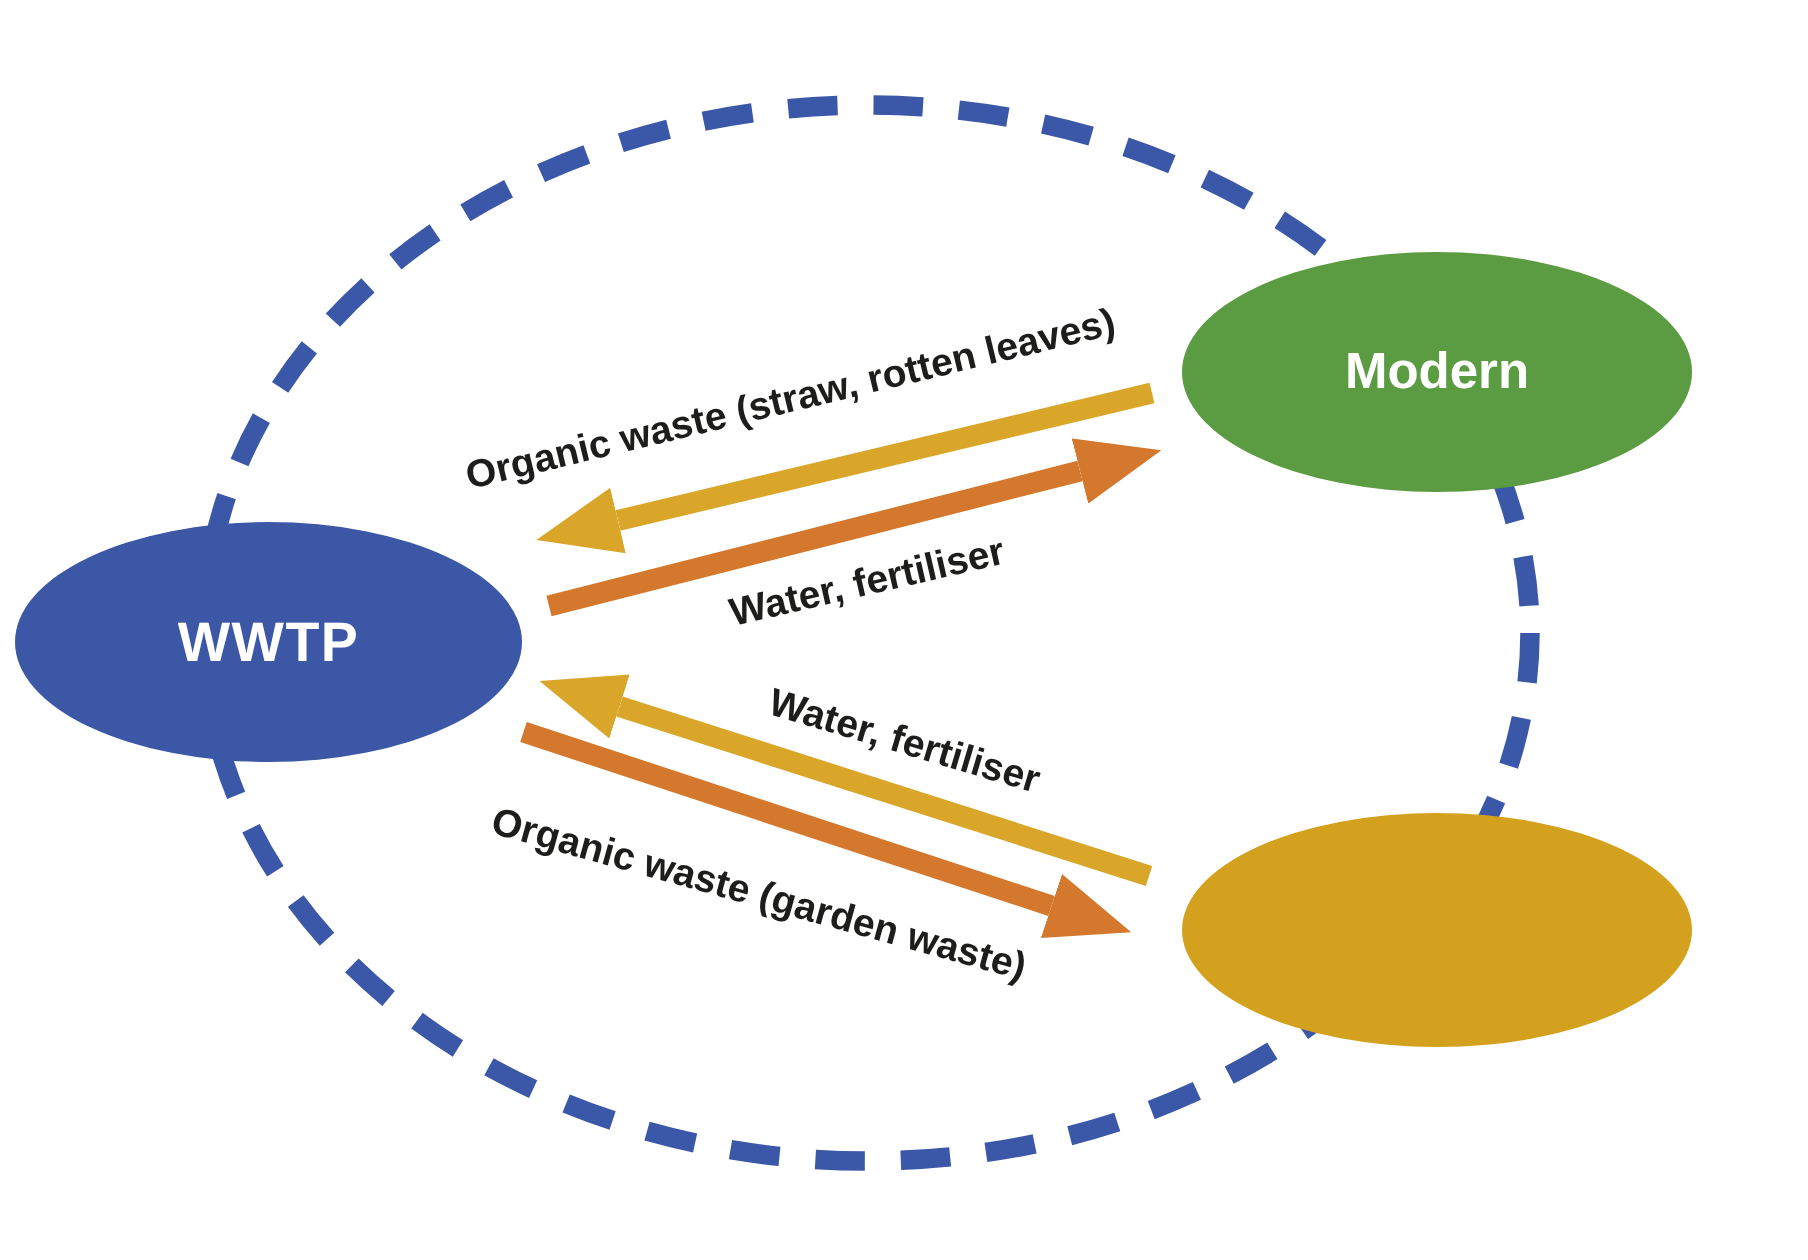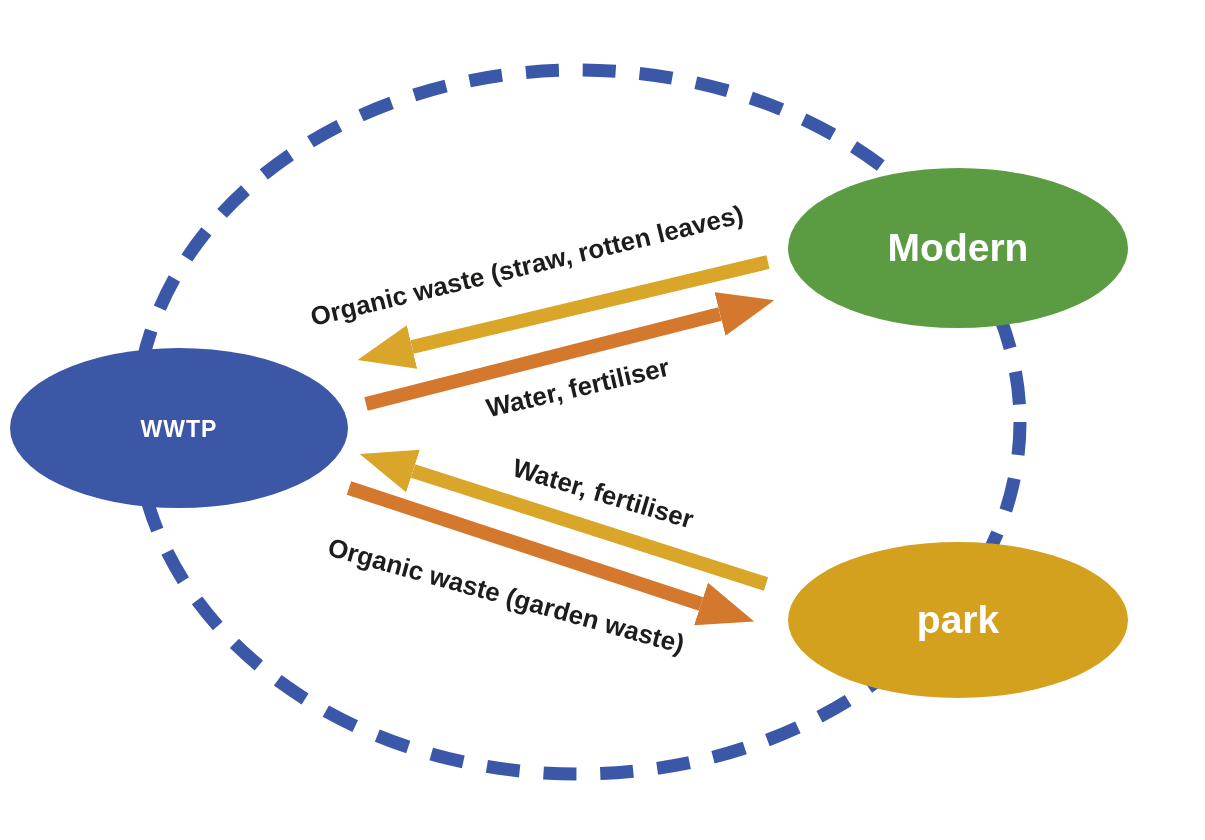--- a/index.html
+++ b/index.html
@@ -22,22 +22,22 @@
   }
   .node-label {
     position: absolute;
     transform: translate(-50%, -50%);
     color: #ffffff;
     font-weight: 700;
     text-align: center;
     line-height: 1.25;
     white-space: nowrap;
   }
-  .node-label.wwtp { font-size: 23px; letter-spacing: 1px; }
-  .node-label.twoline { font-size: 39px; }
+  .node-label.wwtp { font-size: 37px; letter-spacing: 1px; }
+  .node-label.twoline { font-size: 34px; }
   .flow-label {
     position: absolute;
     transform: translate(-50%, -50%) rotate(var(--rot));
     color: #1d1d1b;
     font-weight: 700;
     font-size: 26px;
     white-space: nowrap;
   }
 </style>
 </head>
@@ -68,21 +68,20 @@
     <ellipse cx="958" cy="620" rx="170" ry="78" fill="#D4A11F"></ellipse>
   </svg>
 
   <div class="node-label wwtp" style="left:179px; top:429px;">WWTP</div>
 
   <div class="node-label twoline" style="left:958px; top:248px;">
     <div>Modern</div>
   </div>
 
   <div class="node-label twoline" style="left:958px; top:620px;">
-    <div>park</div>
   </div>
 
   <div class="flow-label" style="left:527px; top:266px; --rot:-13.5deg;">Organic waste (straw, rotten leaves)</div>
 
   <div class="flow-label" style="left:578px; top:388px; --rot:-13deg;">Water, fertiliser</div>
 
   <div class="flow-label" style="left:603px; top:494px; --rot:16.5deg;">Water, fertiliser</div>
 
   <div class="flow-label" style="left:506px; top:596px; --rot:15.5deg;">Organic waste (garden waste)</div>
 

